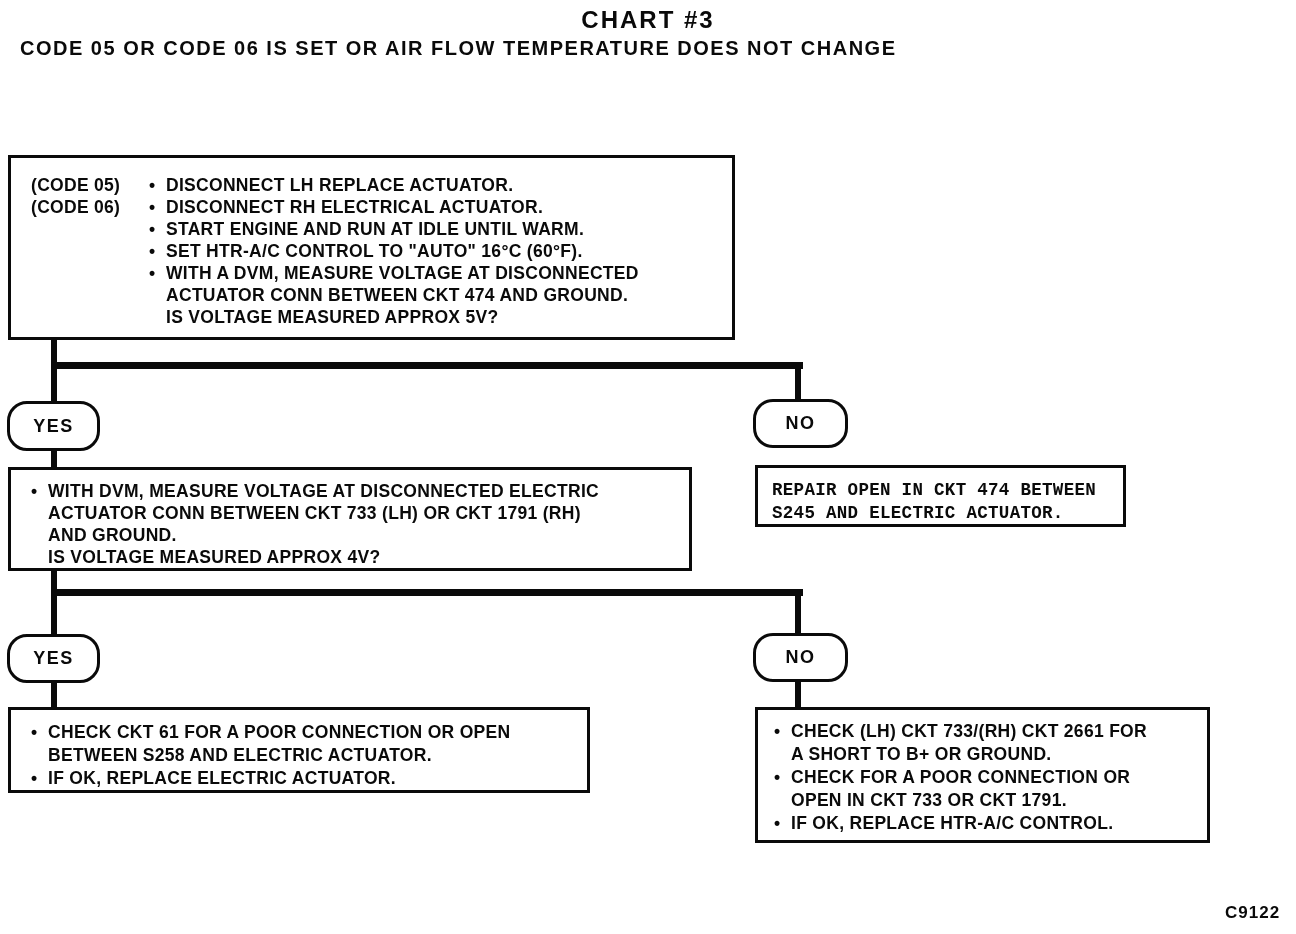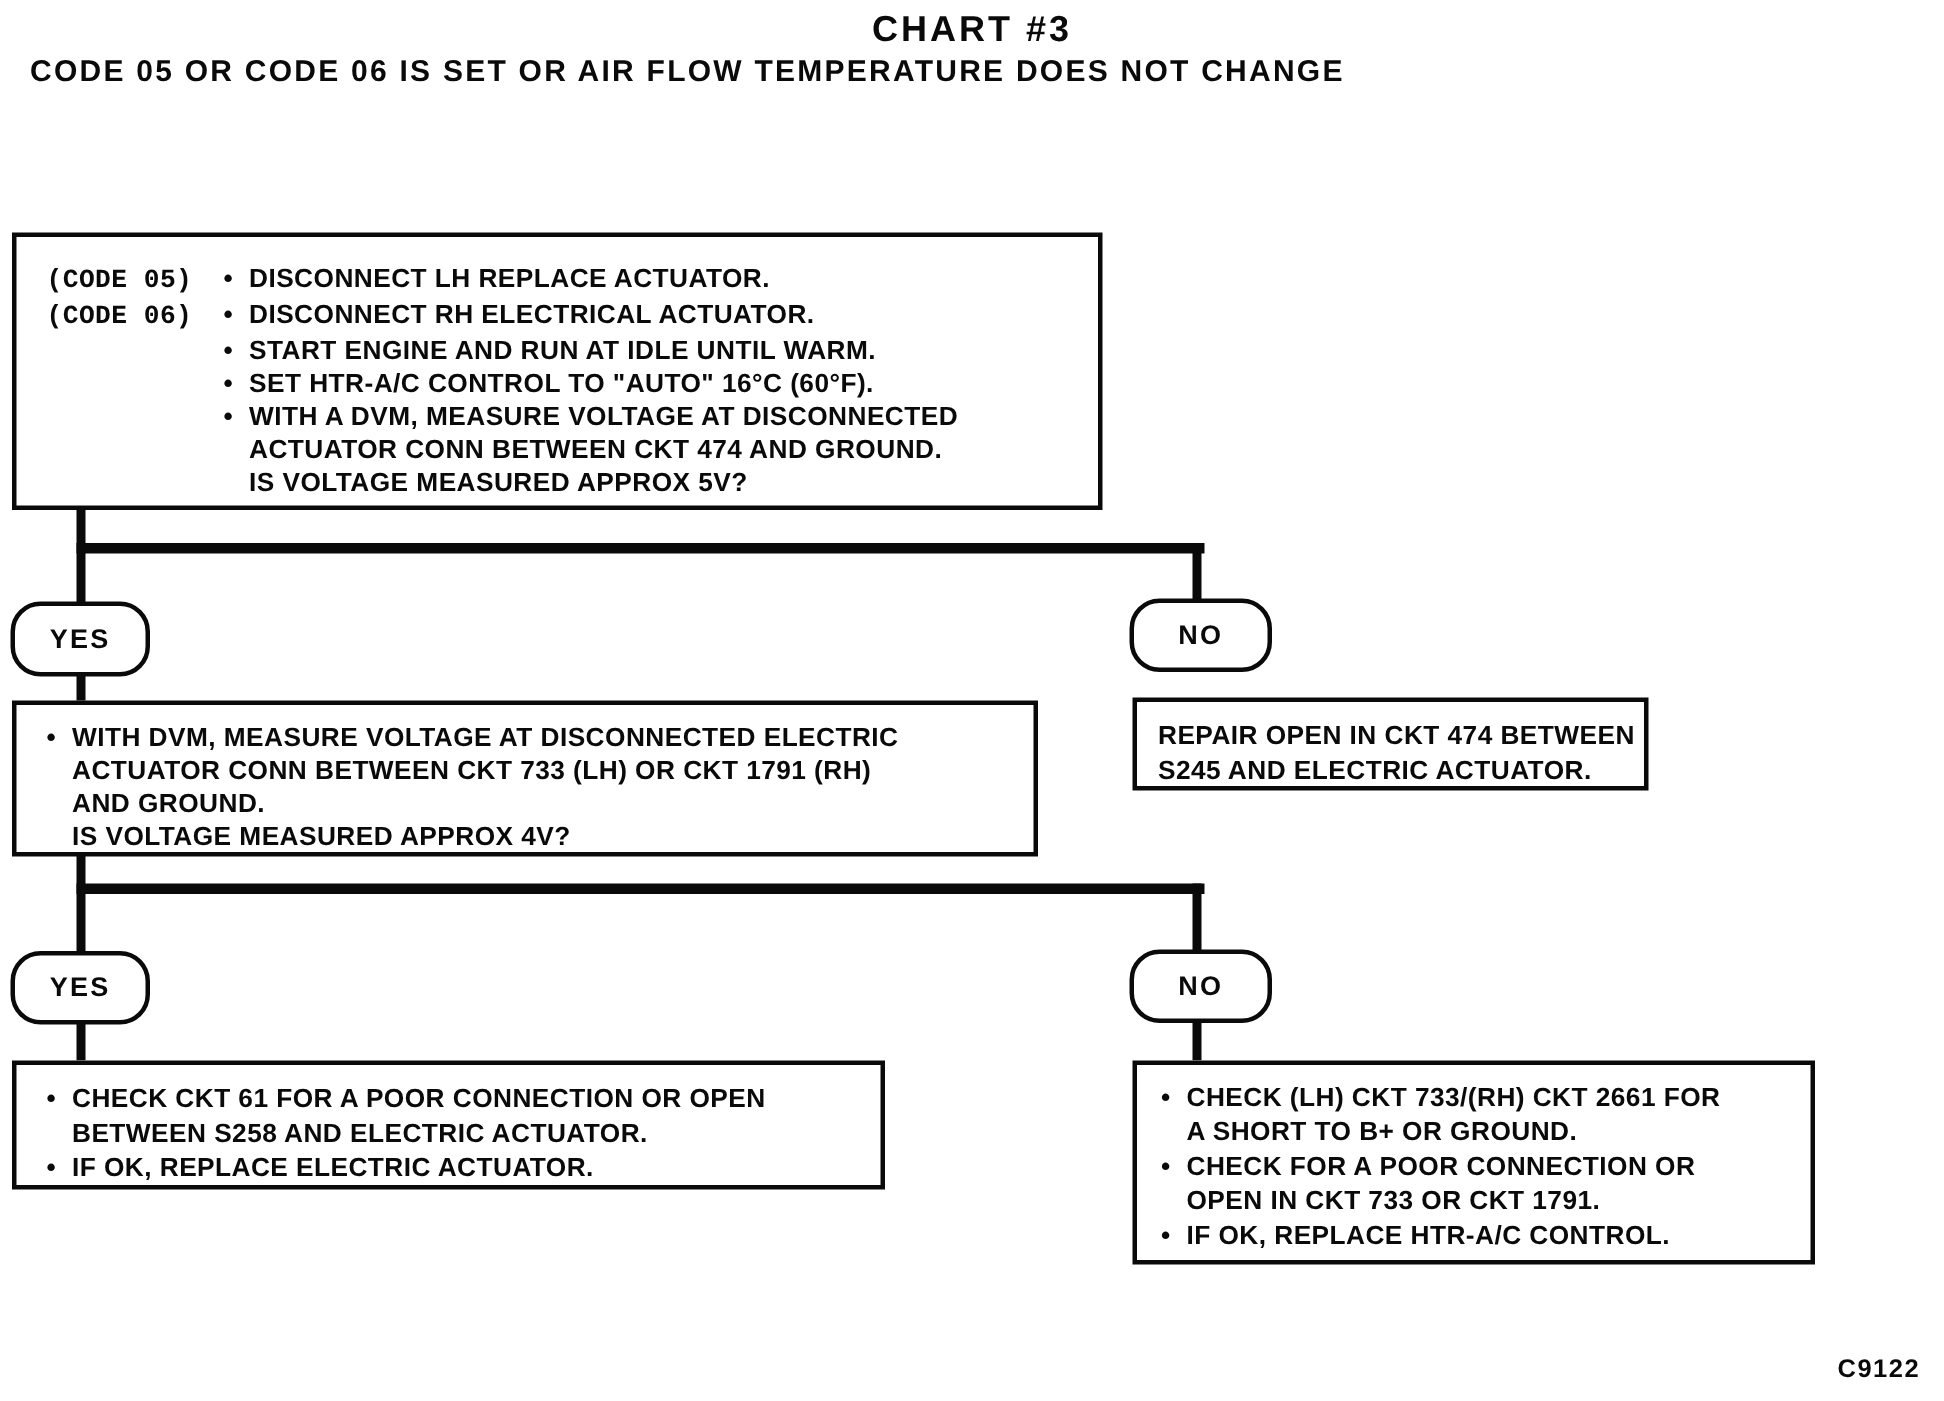--- a/index.html
+++ b/index.html
@@ -19,21 +19,21 @@
   .chart-subtitle{
     position:absolute;top:37px;left:20px;
     font-size:20px;letter-spacing:1.5px;white-space:nowrap;
   }
   .box{
     position:absolute;box-sizing:border-box;
     border:3px solid #0a0a0a;background:#ffffff;
     font-size:17.5px;letter-spacing:0.3px;
   }
   .line{white-space:nowrap;}
-  .lbl{display:inline-block;width:118px;font-family:Liberation Mono, monospace;}
+  .lbl{display:inline-block;width:118px;}
   .blt{display:inline-block;width:17px;}
   .decision{
     display:flex;align-items:center;justify-content:center;
     font-size:18px;letter-spacing:1.5px;border-radius:20px;
   }
   .conn{position:absolute;background:#0a0a0a;}
   .figure-code{
     position:absolute;top:903px;left:1225px;
     font-size:17px;letter-spacing:1px;
   }
@@ -65,21 +65,21 @@
 
   <div class="conn" style="left:51px;top:450px;width:6px;height:18px;"></div>
 
   <div class="box" style="left:8px;top:467px;width:684px;height:104px;padding:10px 8px 0 20px;line-height:22px;">
     <div class="line"><span class="blt">•</span><span>WITH DVM, MEASURE VOLTAGE AT DISCONNECTED ELECTRIC</span></div>
     <div class="line"><span class="blt"></span><span>ACTUATOR CONN BETWEEN CKT 733 (LH) OR CKT 1791 (RH)</span></div>
     <div class="line"><span class="blt"></span><span>AND GROUND.</span></div>
     <div class="line"><span class="blt"></span><span>IS VOLTAGE MEASURED APPROX 4V?</span></div>
   </div>
 
-  <div class="box" style="left:755px;top:465px;width:344px;height:62px;padding:11px 6px 0 14px;line-height:23px;">
+  <div class="box" style="left:755px;top:465px;width:371px;height:62px;padding:11px 6px 0 14px;line-height:23px;font-family:Liberation Mono, monospace;">
     <div class="line"><span>REPAIR OPEN IN CKT 474 BETWEEN</span></div>
     <div class="line"><span>S245 AND ELECTRIC ACTUATOR.</span></div>
   </div>
 
   <div class="conn" style="left:51px;top:570px;width:6px;height:65px;"></div>
   <div class="conn" style="left:51px;top:589px;width:752px;height:7px;"></div>
   <div class="conn" style="left:795px;top:589px;width:6px;height:45px;"></div>
 
   <div class="box decision" style="left:7px;top:634px;width:93px;height:49px;">YES</div>
   <div class="box decision" style="left:753px;top:633px;width:95px;height:49px;">NO</div>

